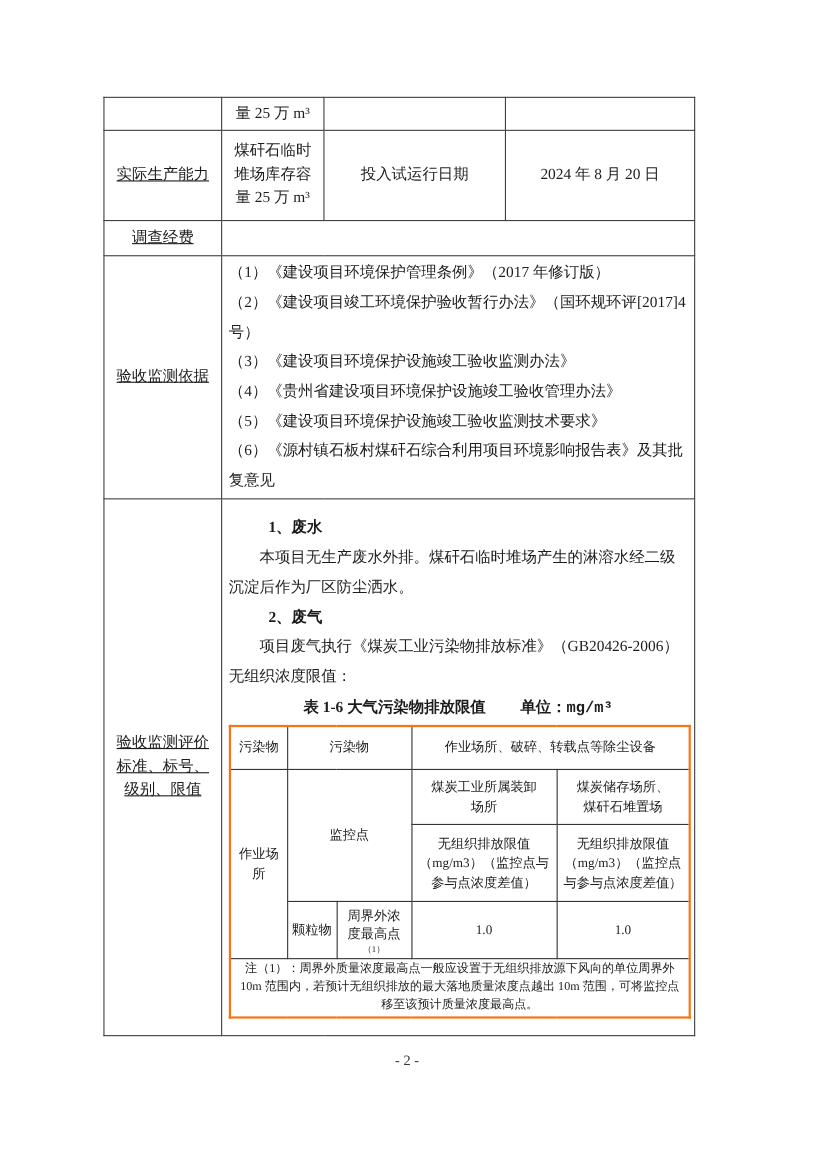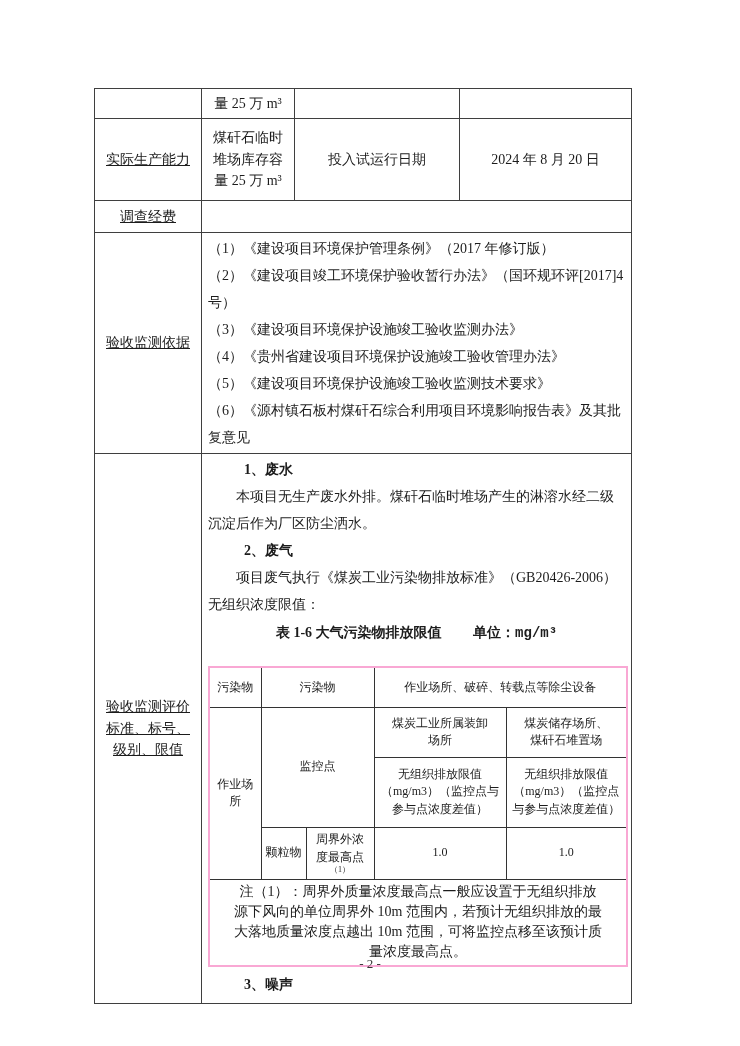--- a/index.html
+++ b/index.html
@@ -23,30 +23,30 @@
   .w86{width:86px;}
   .center{text-align:center;}
   .content-cell{vertical-align:top;text-align:left;padding:6px 10px 4px 10px;}
   .basis-item{line-height:27px;}
   .sec-heading{font-weight:bold;line-height:27px;margin-left:36px;}
   .para{line-height:27px;text-indent:2em;}
   .caption{font-weight:bold;line-height:30px;text-align:center;}
   .caption .unit{display:inline-block;margin-left:28px;font-weight:bold;font-family:Liberation Mono, monospace;}
   
   .limits-table{
-    border-collapse:collapse;table-layout:fixed;width:418px;margin:18px 0 2px 0;
-    border:2px solid #f9a8d4;
+    border-collapse:collapse;table-layout:fixed;width:418px;margin:0 0 2px 0;
+    border:2px solid #f97316;
   }
   .limits-table td{
     border:1px solid #333;text-align:center;vertical-align:middle;
     font-size:12px;line-height:1.45;padding:2px 4px;
   }
   .limits-table td.pad-wide{padding:2px 14px;}
   .limits-table td.note-cell{
-    font-size:14px;line-height:1.45;text-align:center;padding:2px 24px;
+    font-size:11px;line-height:1.45;text-align:center;padding:2px 8px;
   }
   .sup-ref{display:block;font-size:8px;line-height:1.1;}
   .footer{
     position:absolute;left:0;right:0;top:956px;text-align:center;
     font-size:13px;color:#333;
   }
 </style>
 </head>
 <body>
 
@@ -143,20 +143,19 @@
             </td>
             <td>1.0</td>
             <td>1.0</td>
           </tr>
           <tr>
             <td colspan="5" class="note-cell">注（1）：周界外质量浓度最高点一般应设置于无组织排放源下风向的单位周界外 10m 范围内，若预计无组织排放的最大落地质量浓度点越出 10m 范围，可将监控点移至该预计质量浓度最高点。</td>
           </tr>
         </tbody>
             </table>
 
-        <div class="sec-heading" style="line-height:32px">3、噪声</div>
       </td>
     </tr>
   </tbody>
     </table>
 
   <div class="footer">- 2 -</div>
 </div>
 
 </body></html>

